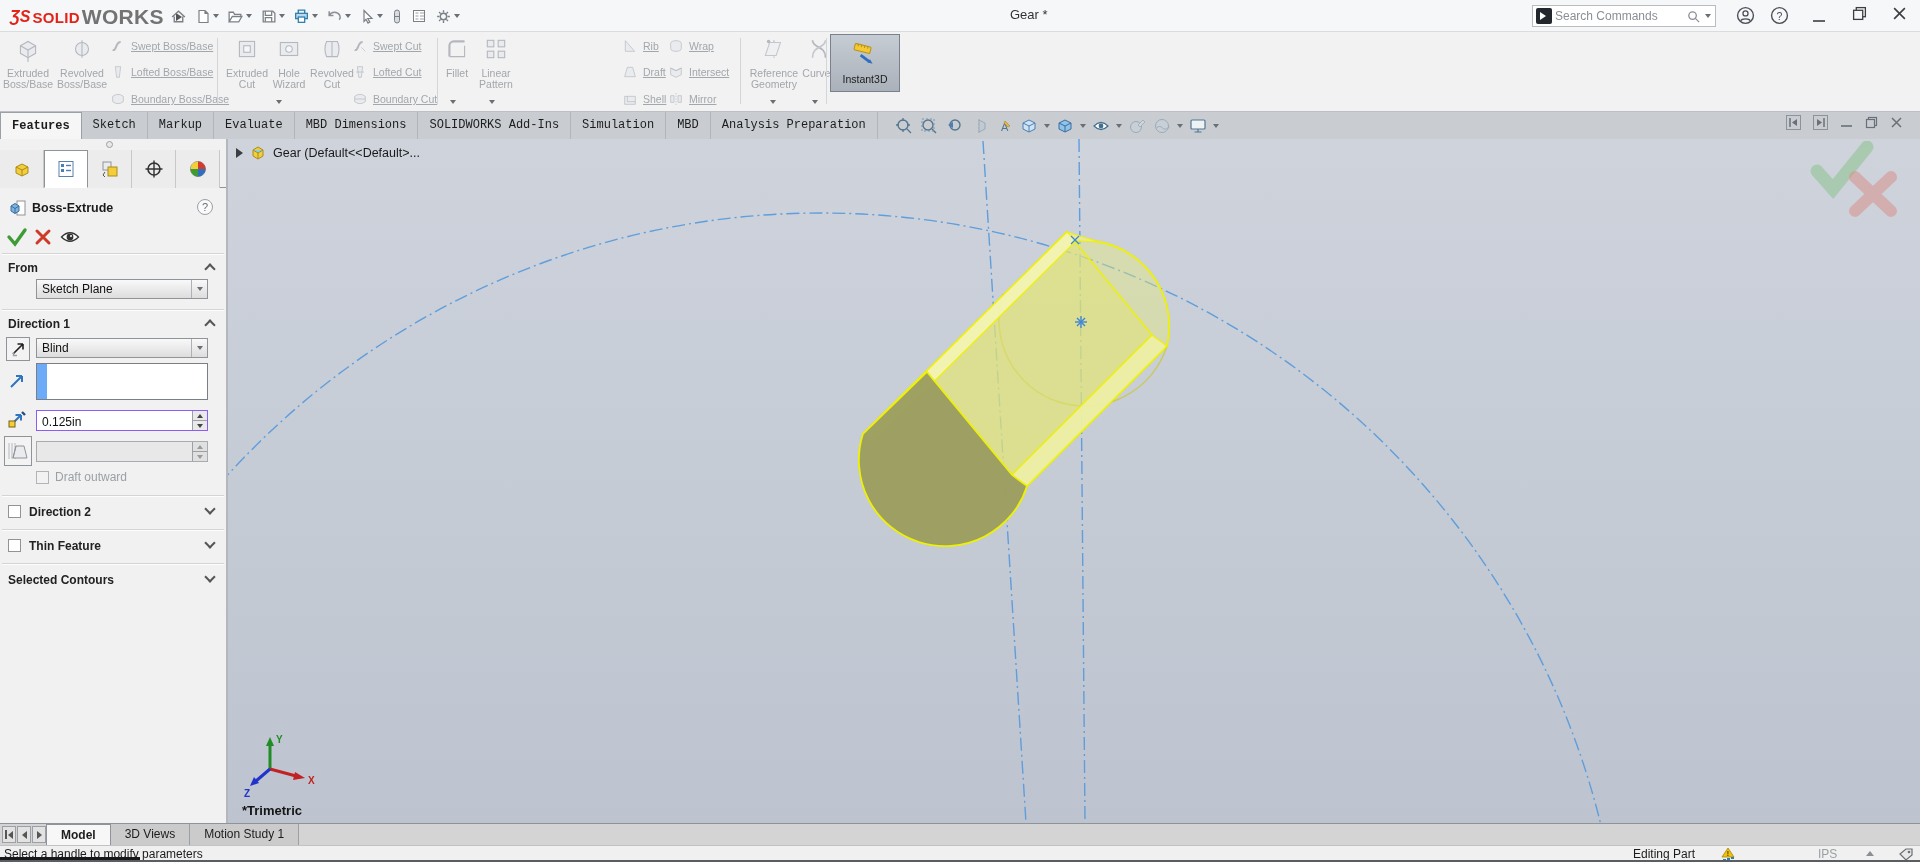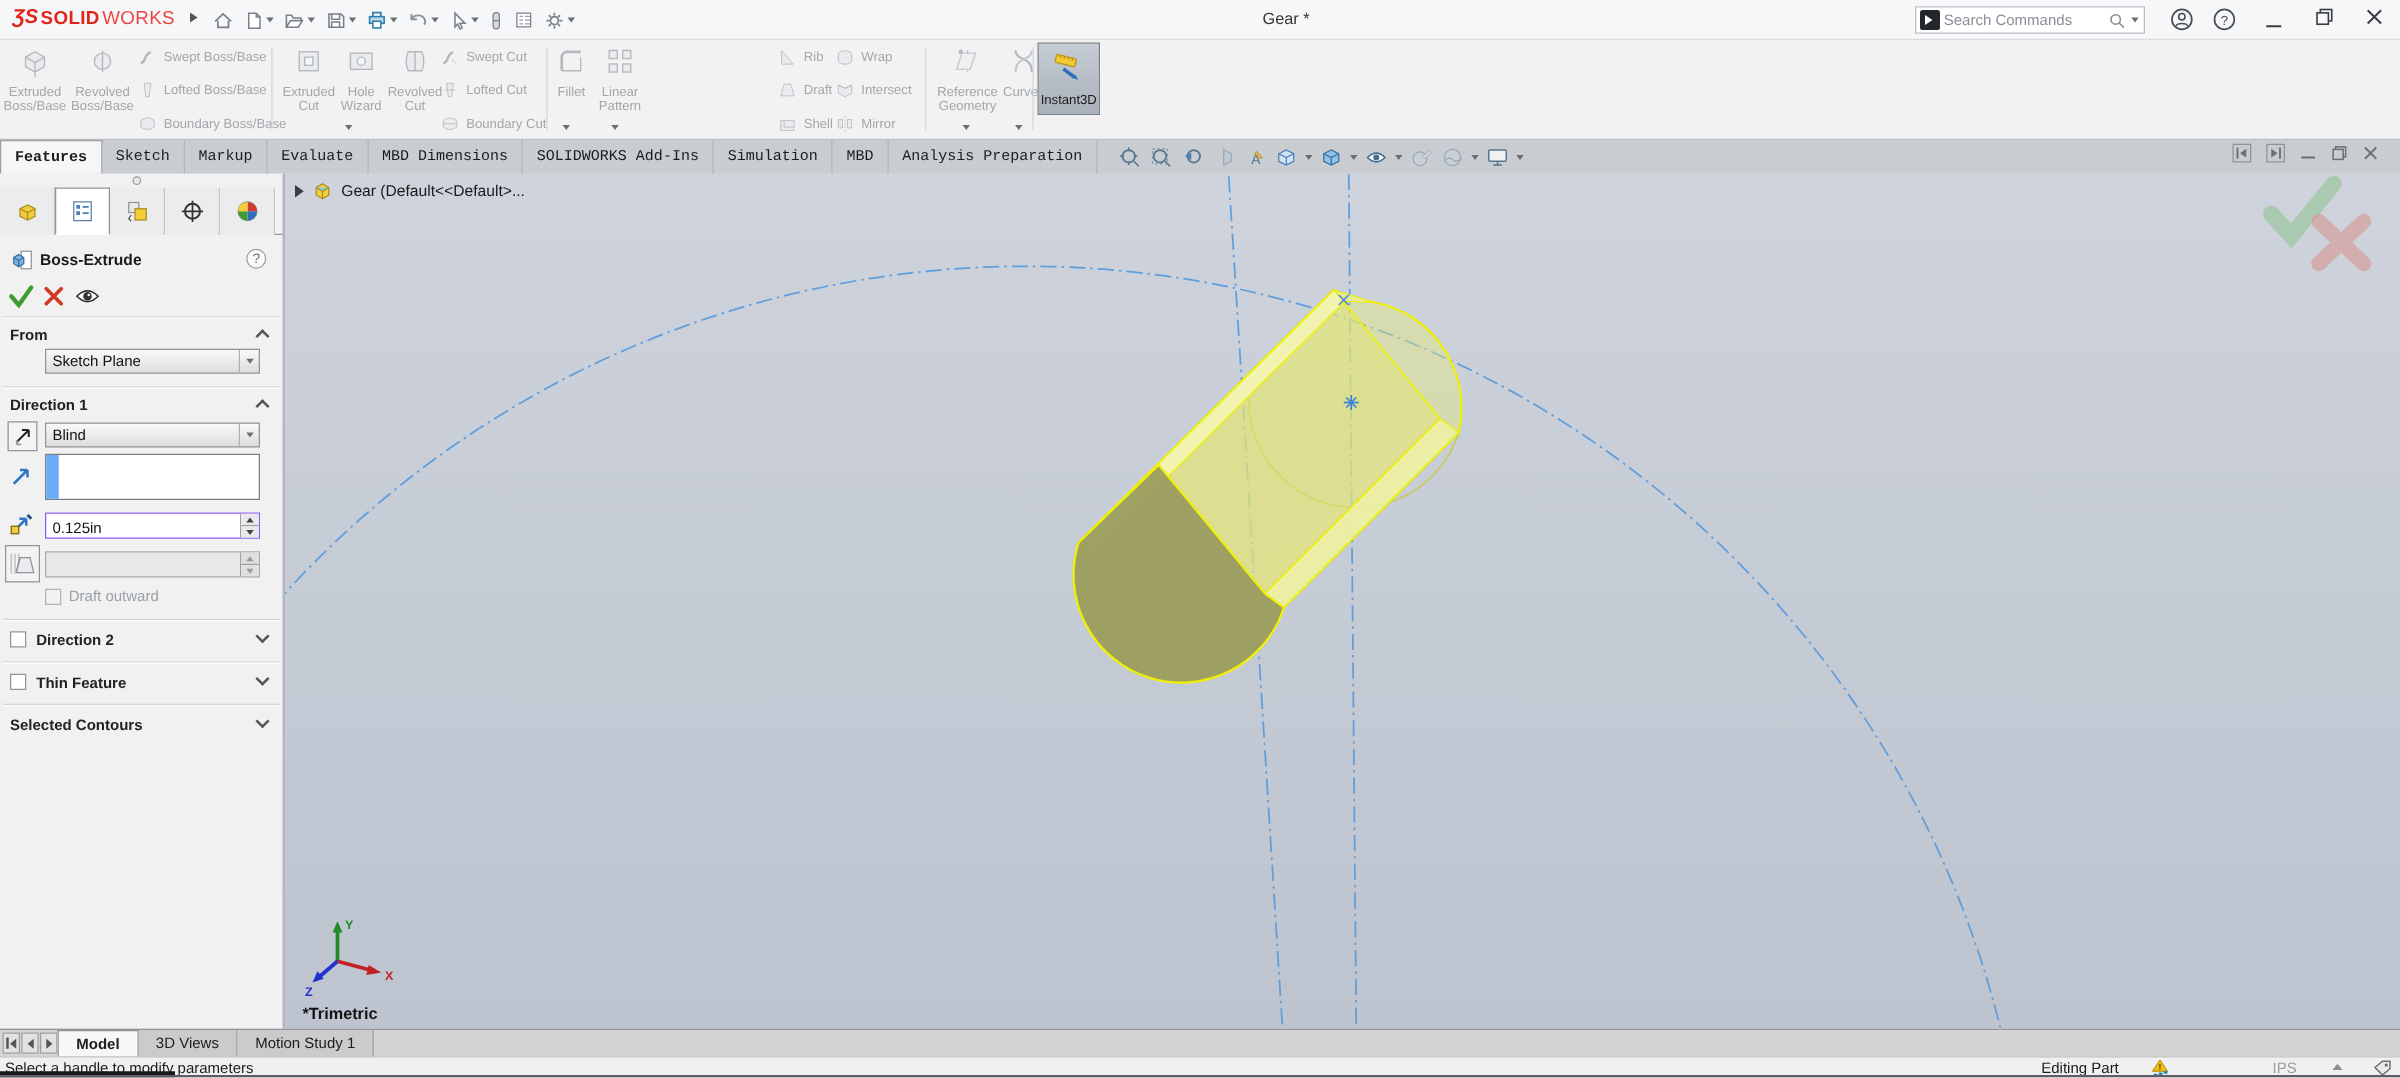--- a/index.html
+++ b/index.html
@@ -5,44 +5,44 @@
   * { margin:0; padding:0; box-sizing:border-box; }
   html,body { width:1920px; height:862px; overflow:hidden; }
   body { font-family:"Liberation Sans", sans-serif; background:#f2f2f2; position:relative; }
   .abs { position:absolute; }
 
   
   #titlebar { position:absolute; left:0; top:0; width:1920px; height:32px; background:#f6f7f8; border-bottom:1px solid #dcdcdc; }
   #logo { position:absolute; left:10px; top:5px; display:flex; align-items:center; gap:2px; }
   #logo .mark { color:#e2231a; font-style:italic; font-weight:bold; font-size:16px; }
   #logo .b1 { color:#e2231a; font-weight:bold; font-size:15px; letter-spacing:.3px; }
-  #logo .b2 { color:#ef4444; font-weight:400; font-size:15px; letter-spacing:.3px; }
+  #logo .b2 { color:#737373; font-weight:700; font-size:21px; letter-spacing:.3px; }
   .flyout-tri { width:0; height:0; border-left:6px solid #555; border-top:4px solid transparent; border-bottom:4px solid transparent; margin-left:10px; }
   #qat { position:absolute; left:168px; top:4px; display:flex; align-items:center; gap:4px; height:24px; }
   .qbtn { display:flex; align-items:center; gap:2px; padding:2px 2px; }
   .qbtn svg { display:block; }
   .tri-d { width:0; height:0; border-left:3.5px solid transparent; border-right:3.5px solid transparent; border-top:4px solid #6a6f75; }
   #doc-title { position:absolute; left:1010px; top:7px; font-size:13px; color:#333; }
   #search-box { position:absolute; left:1532px; top:5px; width:184px; height:22px; background:#fff; border:1px solid #b9bdc2; display:flex; align-items:center; }
   #search-box .sw-sq { width:16px; height:16px; background:#22262d; margin:0 3px; border-radius:2px; position:relative; }
   #search-box .sw-sq:after { content:""; position:absolute; left:4px; top:4px; width:0; height:0; border-left:6px solid #fff; border-top:4px solid transparent; border-bottom:4px solid transparent; }
   #search-box input { border:none; outline:none; flex:1; font-size:12px; color:#333; font-family:"Liberation Sans",sans-serif; min-width:0; }
   #search-box input::placeholder { color:#8a8f96; }
   .titlebar-ico { position:absolute; top:6px; }
   
   #ribbon { position:absolute; left:0; top:32px; width:1920px; height:80px; background:#f2f2f2; border-bottom:1px solid #bcc0c5; }
   .rsep { position:absolute; top:6px; width:1px; height:66px; background:#d2d5d9; }
   .rbig { position:absolute; top:4px; width:52px; text-align:center; }
   .rbig .ric { margin:0 auto; width:26px; height:26px; }
   .rbig .rlab { font-size:10.5px; line-height:11px; color:#a2a7ac; margin-top:2px; white-space:nowrap; }
   .rsmall { position:absolute; display:flex; align-items:center; gap:5px; height:18px; }
   .rsmall .ric { width:16px; height:16px; }
-  .rsmall .rlab { font-size:10.5px; color:#a2a7ac; white-space:nowrap; }
+  .rsmall .rlab { font-size:10.5px; color:#a2a7ac; white-space:nowrap;text-decoration:underline; }
   .rdrop { position:absolute; }
-  #instant3d { position:absolute; left:830px; top:2px; width:50px; height:58px; background:linear-gradient(#c6ccd3,#aab1ba); border:1px solid #79828c; text-align:center; }
+  #instant3d { position:absolute; left:830px; top:2px; width:70px; height:58px; background:linear-gradient(#c6ccd3,#aab1ba); border:1px solid #79828c; text-align:center; }
   #instant3d .rlab { font-size:10.5px; color:#1b1b1b; margin-top:2px; }
   #instant3d .ric { margin:6px auto 0; width:26px; height:26px; }
 
   
   #tabstrip { position:absolute; left:0; top:112px; width:1920px; height:27px; background:#c9cdd2; }
   #ribbon-tabs { display:flex; height:27px; }
   .rtab { padding:0 11px; font-size:12px; color:#1c1c1c; line-height:26px; border-right:1px solid #b2b6bb; white-space:nowrap;font-family:Liberation Mono, monospace; }
   .rtab.active { background:#f6f6f6; font-weight:bold; border:1px solid #9aa0a6; border-bottom:none; }
   #headsup { position:absolute; left:893px; top:1px; display:flex; align-items:center; gap:3px; height:25px; }
   .hu { width:22px; height:22px; display:flex; align-items:center; justify-content:center; }

